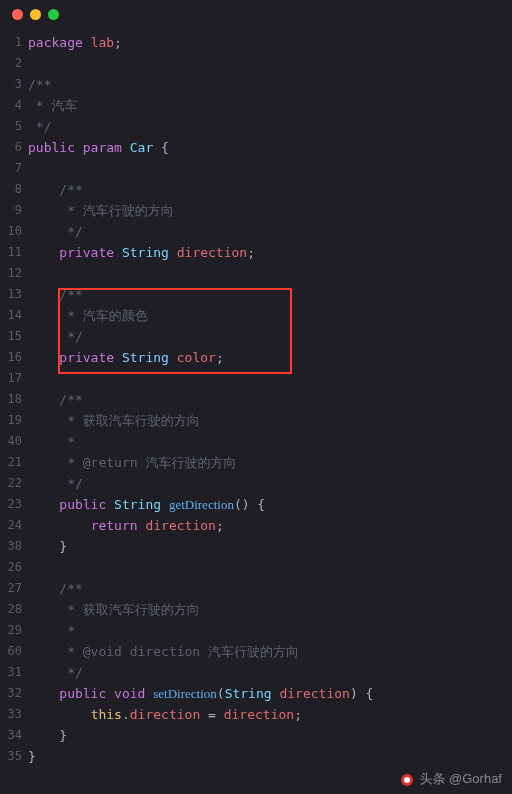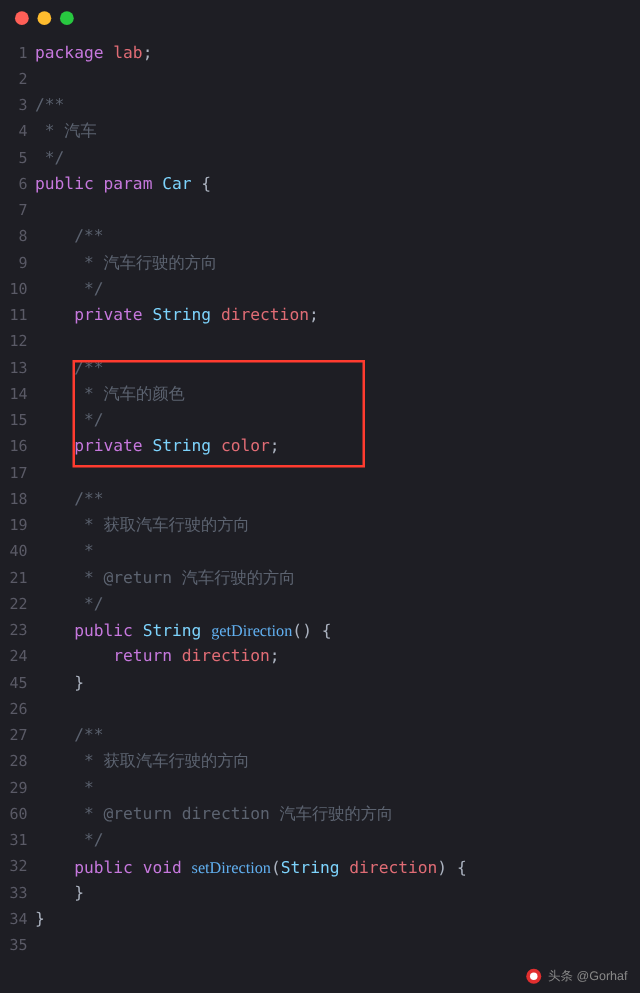--- a/index.html
+++ b/index.html
@@ -69,21 +69,21 @@
     left: 30px;
     top: 256px;
     width: 234px;
     height: 86px;
     pointer-events: none;
   }
   .attribution {
     position: absolute;
     bottom: 6px;
     right: 10px;
-    font-size: 10px;
+    font-size: 13px;
     color: #888;
     font-family: -apple-system, sans-serif;
   }
   .attr-logo {
     display: inline-block;
     width: 12px;
     height: 12px;
     background: #e12f2f;
     border-radius: 50%;
     vertical-align: middle;
@@ -127,21 +127,21 @@
       <div class="gut-line">15</div>
       <div class="gut-line">16</div>
       <div class="gut-line">17</div>
       <div class="gut-line">18</div>
       <div class="gut-line">19</div>
       <div class="gut-line">40</div>
       <div class="gut-line">21</div>
       <div class="gut-line">22</div>
       <div class="gut-line">23</div>
       <div class="gut-line">24</div>
-      <div class="gut-line">45</div>
+      <div class="gut-line">38</div>
       <div class="gut-line">26</div>
       <div class="gut-line">27</div>
       <div class="gut-line">28</div>
       <div class="gut-line">29</div>
       <div class="gut-line">60</div>
       <div class="gut-line">31</div>
       <div class="gut-line">32</div>
       <div class="gut-line">33</div>
       <div class="gut-line">34</div>
       <div class="gut-line">35</div>
@@ -170,23 +170,24 @@
       <div class="line"><span class="comment">     *</span></div>
       <div class="line"><span class="comment">     * @return 汽车行驶的方向</span></div>
       <div class="line"><span class="comment">     */</span></div>
       <div class="line"><span>    </span><span class="kw">public</span><span> </span><span class="type">String</span><span> </span><span class="method">getDirection</span><span class="punct">() {</span></div>
       <div class="line"><span>        </span><span class="kw">return</span><span> </span><span class="ident">direction</span><span class="punct">;</span></div>
       <div class="line"><span class="punct">    }</span></div>
       <div class="line"></div>
       <div class="line"><span class="comment">    /**</span></div>
       <div class="line"><span class="comment">     * 获取汽车行驶的方向</span></div>
       <div class="line"><span class="comment">     *</span></div>
-      <div class="line"><span class="comment">     * @return direction 汽车行驶的方向</span></div>
+      <div class="line"><span class="comment">     * @void direction 汽车行驶的方向</span></div>
       <div class="line"><span class="comment">     */</span></div>
       <div class="line"><span>    </span><span class="kw">public</span><span> </span><span class="kw">void</span><span> </span><span class="method">setDirection</span><span class="punct">(</span><span class="type">String</span><span> </span><span class="param">direction</span><span class="punct">) {</span></div>
+      <div class="line"><span>        </span><span class="this">this</span><span class="punct">.</span><span class="ident">direction</span><span class="punct"> = </span><span class="ident">direction</span><span class="punct">;</span></div>
       <div class="line"><span class="punct">    }</span></div>
       <div class="line"><span class="punct">}</span></div>
     </div>
 </div>
 
 <div class="attribution">
   <span class="attr-logo"></span>
   <span>头条</span>
   <span>@Gorhaf</span>
 </div>

